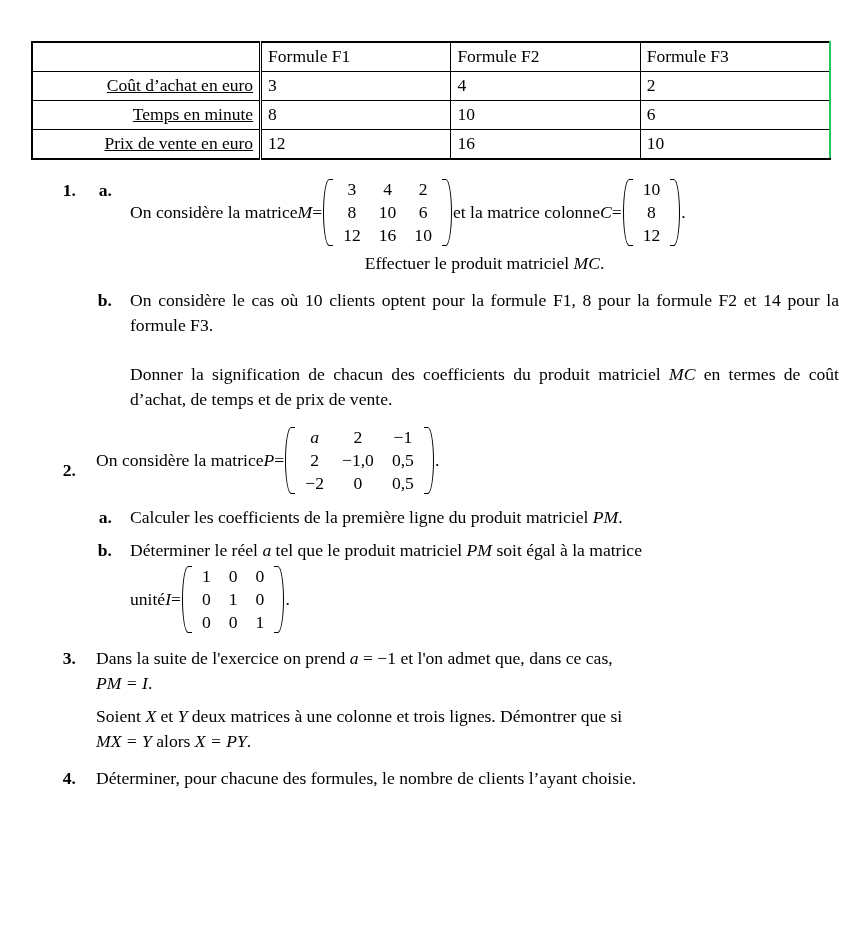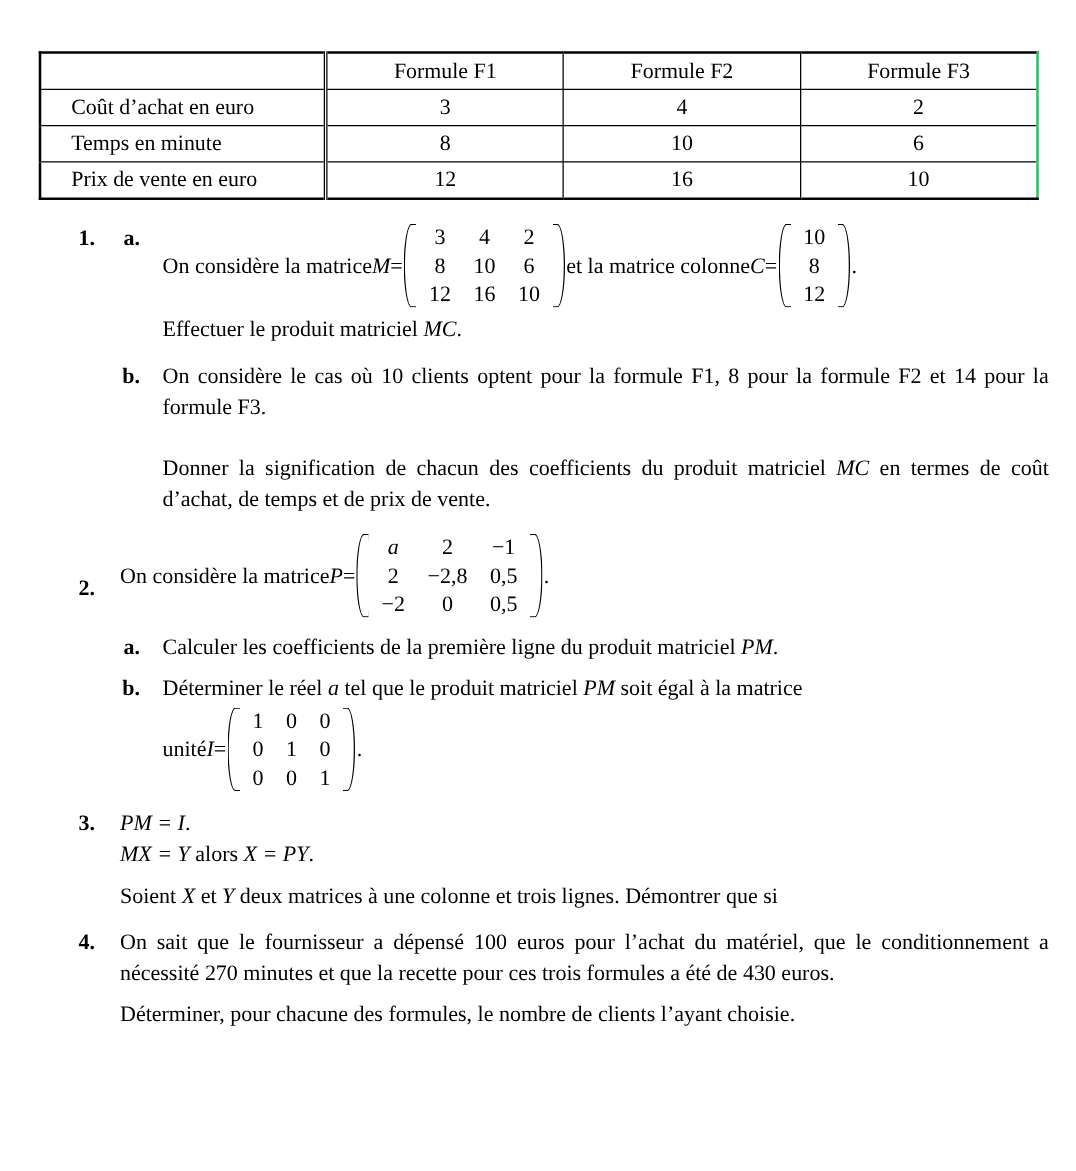--- a/index.html
+++ b/index.html
@@ -39,27 +39,27 @@
   table.data-table {
     outline: none;
   }
   table.data-table tr:first-child td { border-top: 2px solid #000; }
   table.data-table tr:last-child td { border-bottom: 2px solid #000; }
   table.data-table td:first-child { border-left: 2px solid #000; }
   table.data-table td:last-child { border-right: 2px solid #22c55e; }
   
   table.data-table td.rowhead {
     border-right: 3px double #000;
-    text-align: left;
+    text-align: right;
     padding-left: 24px;
     width: 218px;
+    text-decoration: underline;
   }
   table.data-table td.val,
   table.data-table td.colhead {
-    text-align: center;
     width: 194px;
   }
   table.data-table td.blank-corner {
     border-right: 3px double #000;
   }
 
   
   .content {
     position: absolute;
     left: 0;
@@ -214,21 +214,21 @@
                 </tr>
             <tr>
                   <td>12</td>
                 </tr>
           </tbody>
             </table>
         </span>
           <span>.</span>
       </span>
     </div>
-    <p class="para lvl2 nojust" style="margin-top:4px;"><span>Effectuer le produit matriciel </span><em class="mathvar">MC</em><span>.</span></p>
+    <p class="para lvl2 nojust" style="margin-top:4px;text-align:center;"><span>Effectuer le produit matriciel </span><em class="mathvar">MC</em><span>.</span></p>
   </div>
 
   <div class="item" style="margin-top:12px;">
     <span class="marker alpha">b.</span>
     <p class="para lvl2">On considère le cas où 10 clients optent pour la formule F1, 8 pour la formule F2 et 14 pour la formule F3.</p>
     <p class="para lvl2" style="margin-top:24px;"><span>Donner la signification de chacun des coefficients du produit matriciel </span><em class="mathvar">MC</em><span> en termes de coût d’achat, de temps et de prix de vente.</span></p>
   </div>
 
   <div class="item" style="margin-top:14px;">
     <span class="marker num" style="margin-top:32px;">2.</span>
@@ -240,21 +240,21 @@
         <span class="mtx">
           <table>
             <tbody>
                 <tr>
                   <td><em class="mathvar">a</em></td>
                   <td>2</td>
                   <td>−1</td>
                 </tr>
             <tr>
                   <td>2</td>
-                  <td>−2,8</td>
+                  <td>−1,0</td>
                   <td>0,5</td>
                 </tr>
             <tr>
                   <td>−2</td>
                   <td>0</td>
                   <td>0,5</td>
                 </tr>
           </tbody>
             </table>
         </span>
@@ -297,24 +297,24 @@
           </tbody>
             </table>
         </span>
           <span>.</span>
       </span>
     </div>
   </div>
 
   <div class="item" style="margin-top:12px;">
     <span class="marker num">3.</span>
+    <p class="para lvl1"><span>Dans la suite de l'exercice on prend </span><em class="mathvar">a</em><span> = −1 et l'on admet que, dans ce cas,</span></p>
     <p class="para lvl1 nojust"><em class="mathvar">PM = I</em><span>.</span></p>
+    <p class="para lvl1" style="margin-top:8px;"><span>Soient </span><em class="mathvar">X</em><span> et </span><em class="mathvar">Y</em><span> deux matrices à une colonne et trois lignes. Démontrer que si</span></p>
     <p class="para lvl1 nojust"><em class="mathvar">MX = Y</em><span> alors </span><em class="mathvar">X = PY</em><span>.</span></p>
-    <p class="para lvl1" style="margin-top:8px;"><span>Soient </span><em class="mathvar">X</em><span> et </span><em class="mathvar">Y</em><span> deux matrices à une colonne et trois lignes. Démontrer que si</span></p>
   </div>
 
   <div class="item" style="margin-top:12px;">
     <span class="marker num">4.</span>
-    <p class="para lvl1">On sait que le fournisseur a dépensé 100 euros pour l’achat du matériel, que le conditionnement a nécessité 270 minutes et que la recette pour ces trois formules a été de 430 euros.</p>
     <p class="para lvl1" style="margin-top:8px;">Déterminer, pour chacune des formules, le nombre de clients l’ayant choisie.</p>
   </div>
 
 </div>
 
 </body></html>

